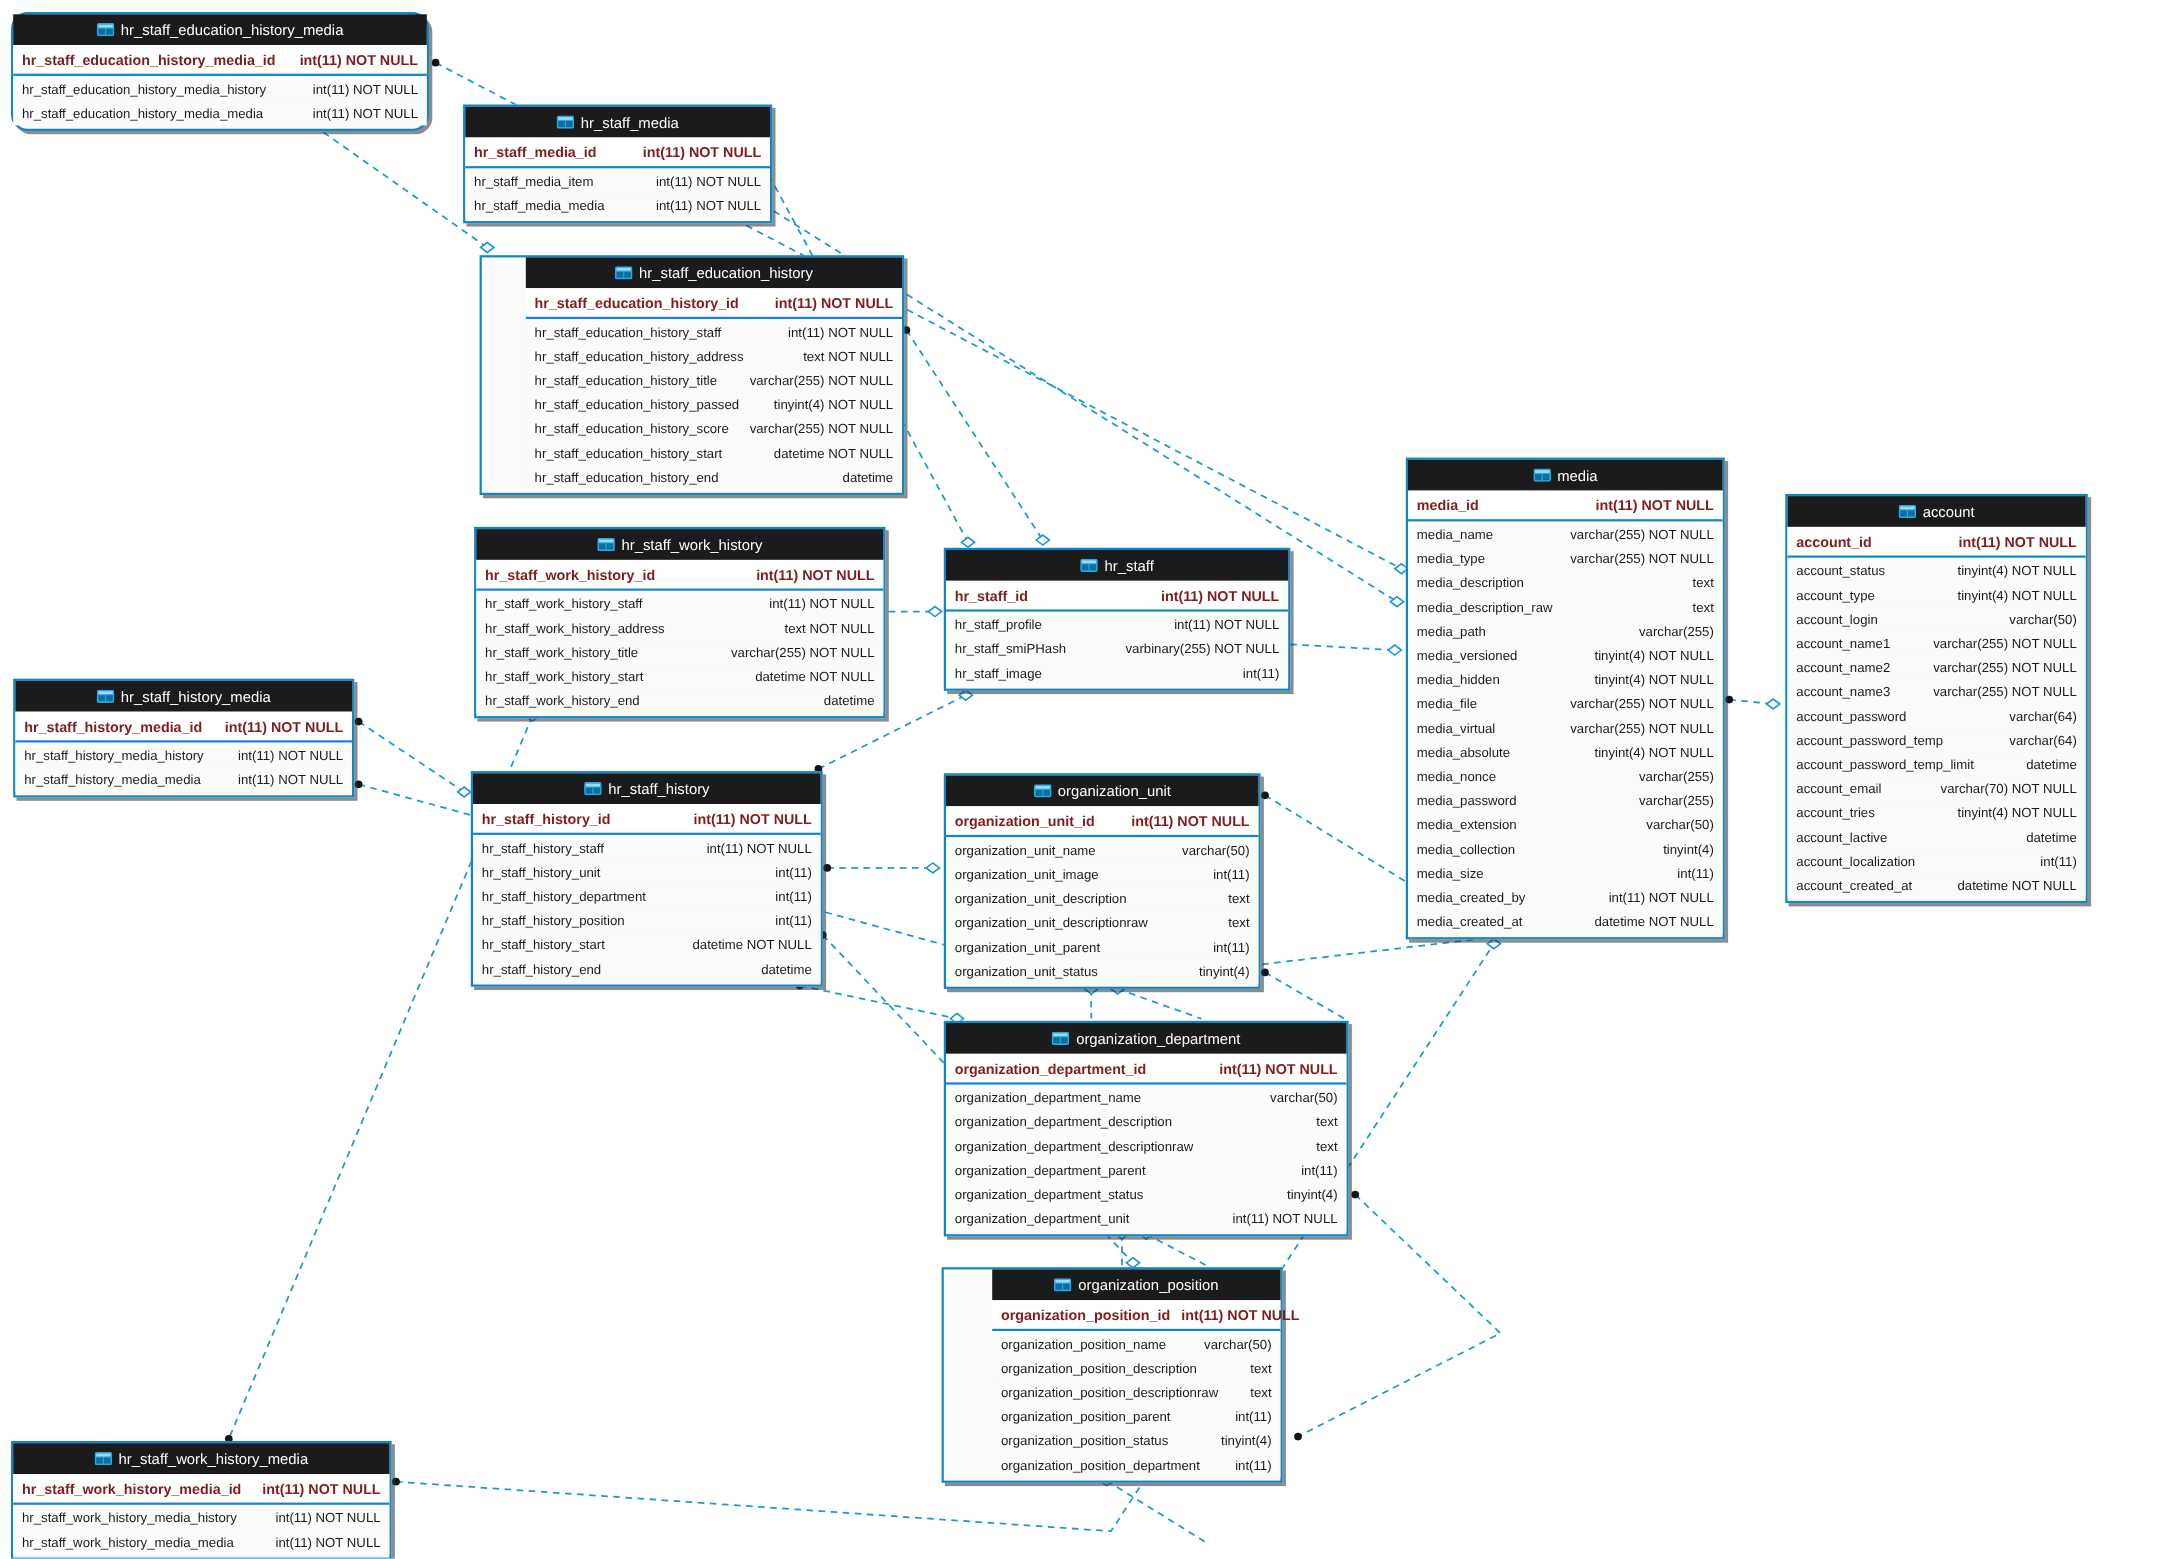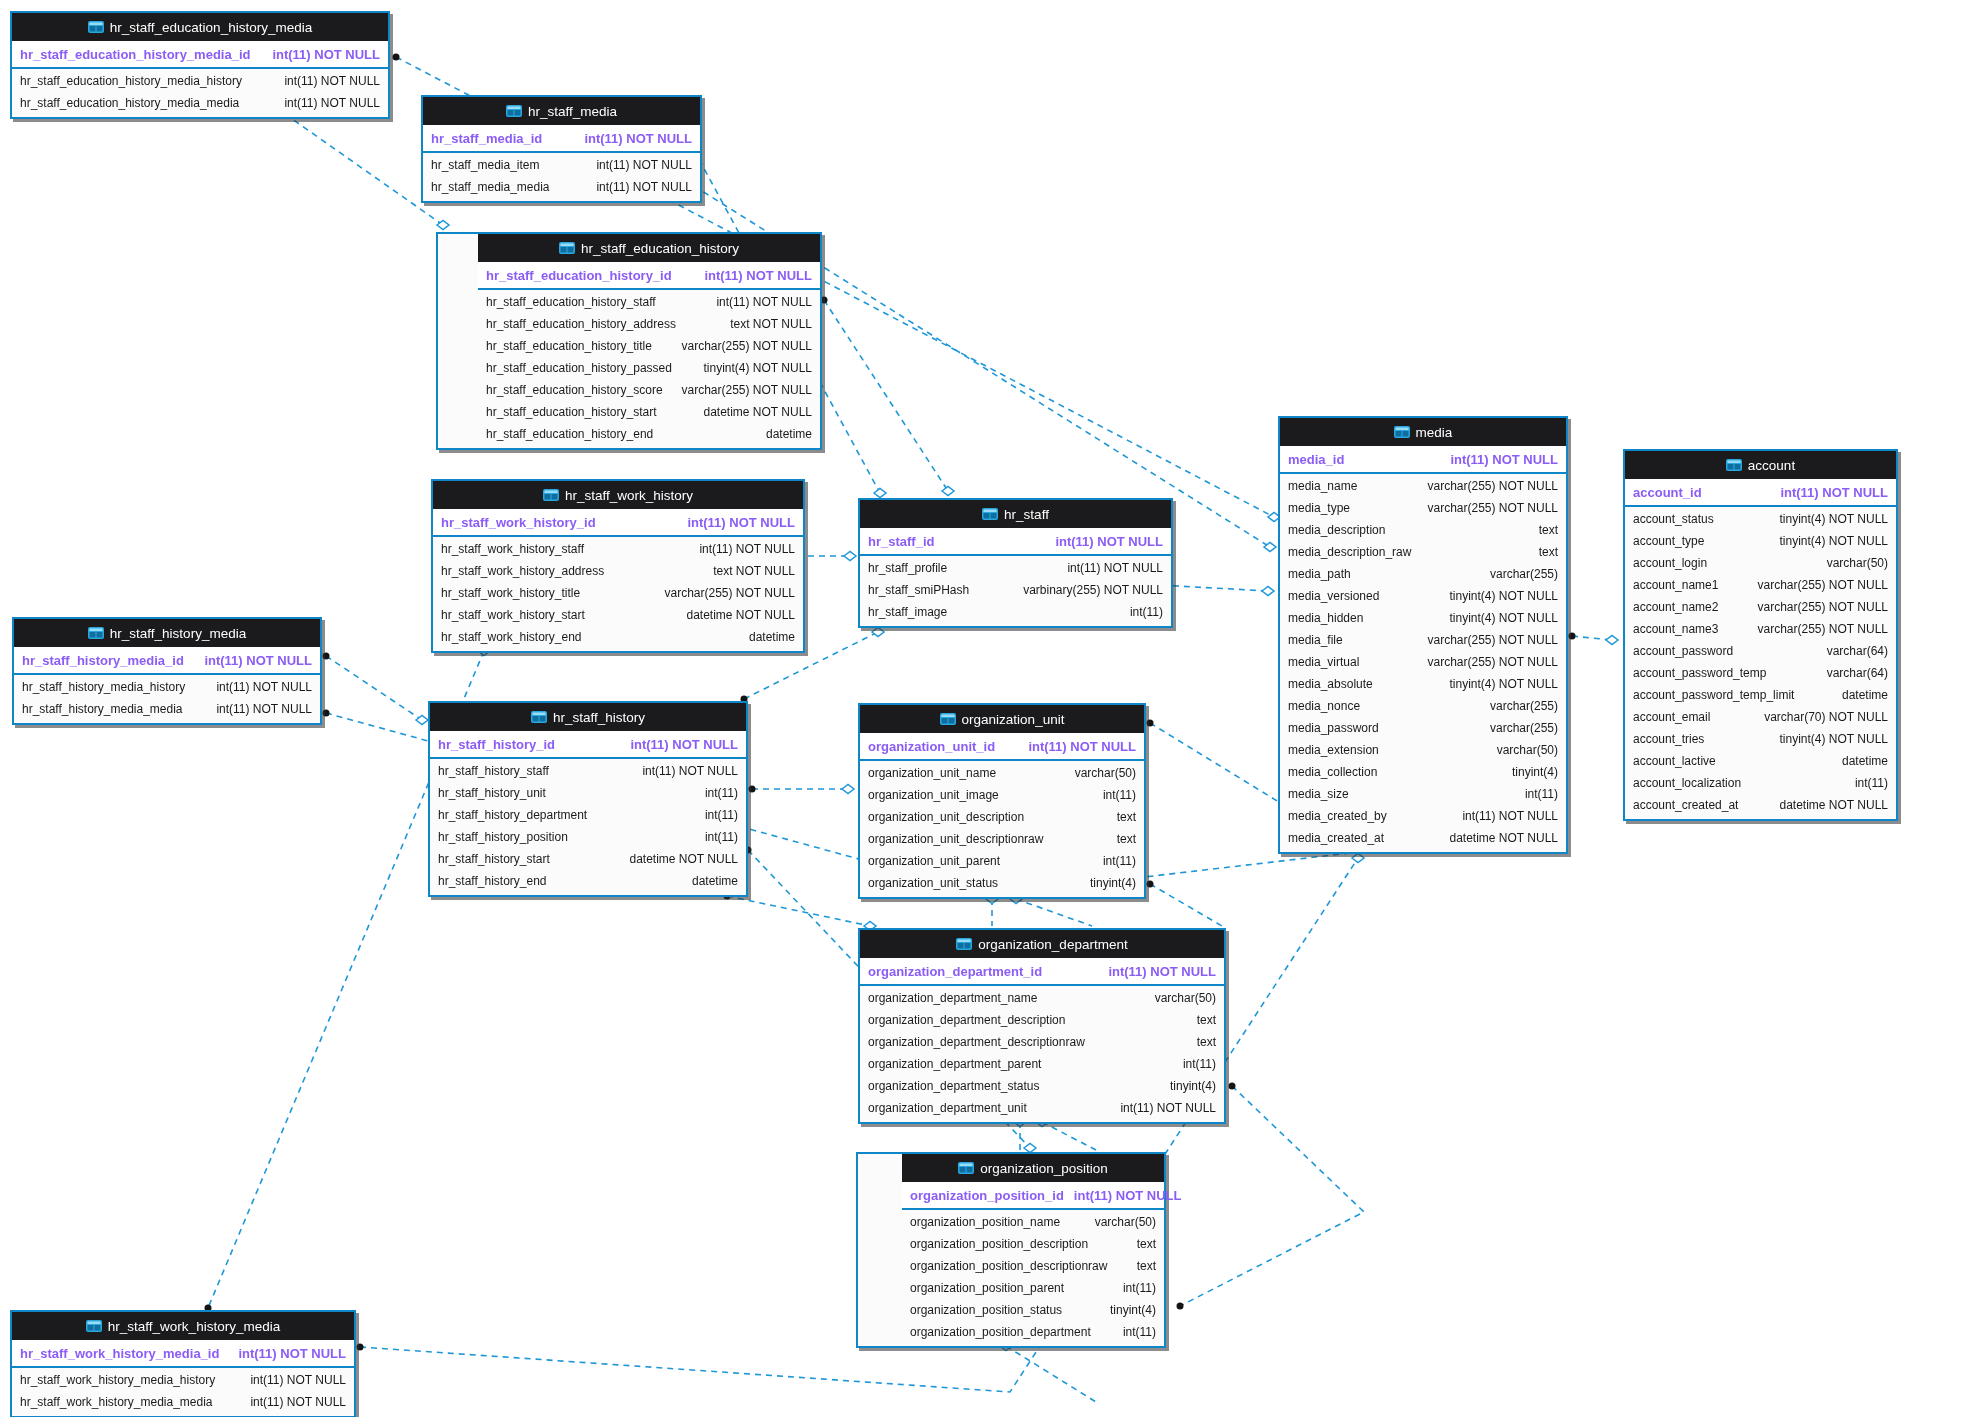--- a/index.html
+++ b/index.html
@@ -32,21 +32,21 @@
     white-space:nowrap;
     overflow:hidden;
   }
   .ticon{display:inline-flex;align-items:center;flex:0 0 auto;}
   .pkrow{
     background:#ffffff;
     border-bottom:2px solid #0f86c8;
     height:26px;
     display:flex;align-items:center;justify-content:space-between;
     padding:0 8px;
-    font-size:13px;font-weight:bold;color:#8b5cf6;
+    font-size:13px;font-weight:bold;color:#7f1d1d;
     white-space:nowrap;
   }
   .row{
     height:22px;
     display:flex;align-items:center;justify-content:space-between;
     padding:0 8px;
     font-size:12px;color:#1a1a1a;
     white-space:nowrap;
     background:#fbfbfb;
   }
@@ -118,21 +118,21 @@
       <polygon points="1352,858 1358,853.5 1364,858 1358,862.5" class="wdiamond"></polygon>
       <polyline points="1232,1086 1364,1212 1180,1306" class="wire"></polyline>
       <circle cx="1232" cy="1086" r="3.5" class="wdot"></circle>
       <circle cx="1180" cy="1306" r="3.5" class="wdot"></circle>
       <polyline points="1006,1346 1096,1402" class="wire"></polyline>
       <polygon points="1000,1346 1006,1341.5 1012,1346 1006,1350.5" class="wdiamond"></polygon>
       <polyline points="1572,636 1612,640" class="wire"></polyline>
       <circle cx="1572" cy="636" r="3.5" class="wdot"></circle>
       <polygon points="1606,640 1612,635.5 1618,640 1612,644.5" class="wdiamond"></polygon>
     </svg>
-<div class="tbl" style="left: 10px; top: 11px; width: 380px;">
+<div class="tbl" style="left: 10px; top: 11px; width: 380px; border-radius: 15px;">
     <div class="hdr">
       <span class="ticon">
         <svg width="16" height="12" viewBox="0 0 16 12">
           <rect x="0" y="0" width="16" height="12" rx="2" fill="#29a8e0"></rect>
           <rect x="1.5" y="5" width="6" height="5.5" fill="#0f6ea0"></rect>
           <rect x="8.5" y="5" width="6" height="5.5" fill="#0f6ea0"></rect>
           <rect x="1.5" y="1.5" width="13" height="2.5" fill="#9adcf5"></rect>
         </svg>
       </span>
       <span class="tname">hr_staff_education_history_media</span>

